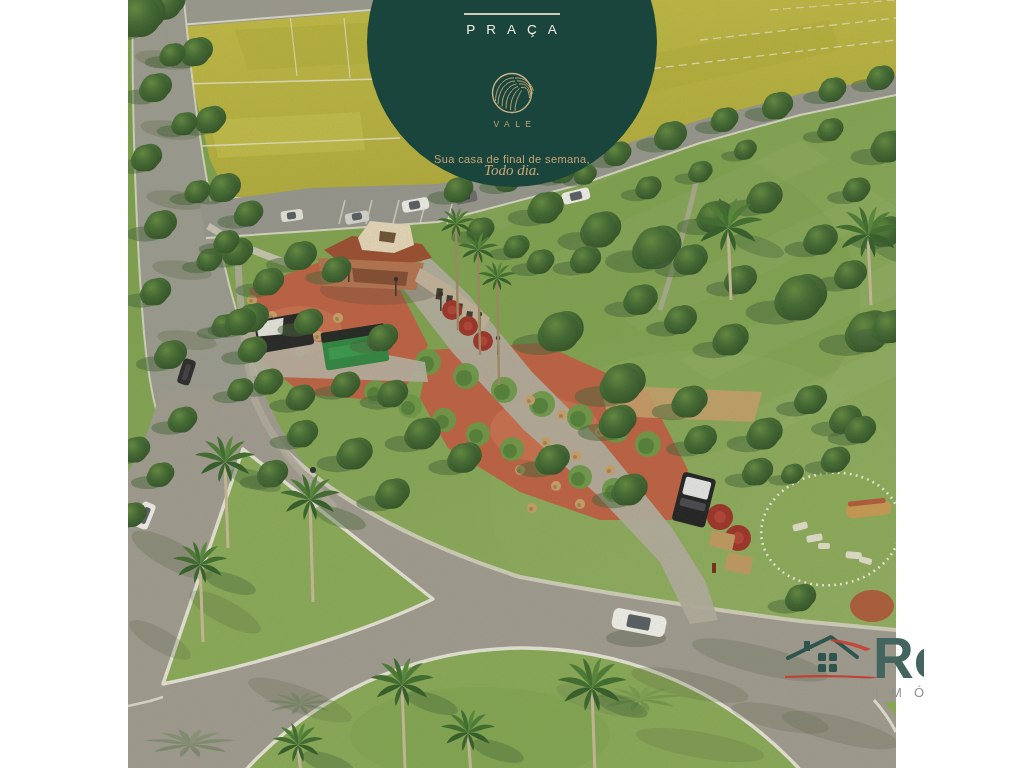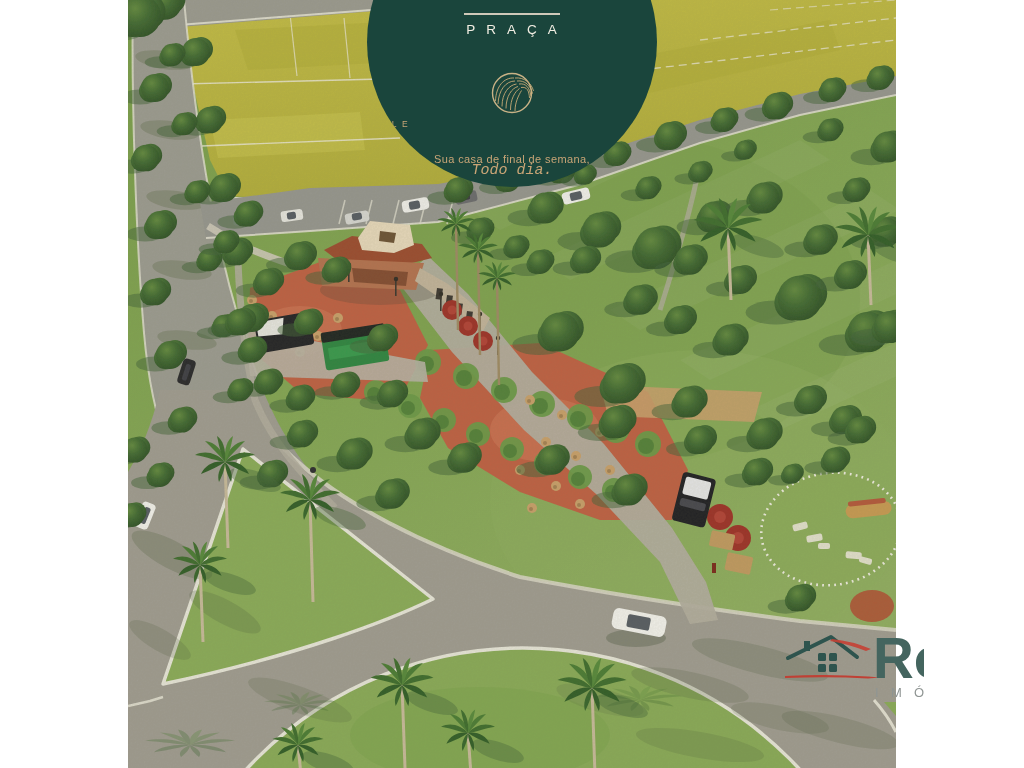--- a/index.html
+++ b/index.html
@@ -5,28 +5,28 @@
   html,body{margin:0;padding:0;background:#ffffff;width:1024px;height:768px;overflow:hidden;
     font-family:"Liberation Sans", sans-serif;}
   #stage{position:relative;width:924px;height:768px;background:#ffffff;overflow:hidden;border-radius:22px;}
   #photo{position:absolute;left:128px;top:0;width:768px;height:768px;overflow:hidden;}
   
   #badge{position:absolute;left:367px;top:-103px;width:290px;height:290px;border-radius:50%;
     background:#1a453c;overflow:hidden;}
   #badge .ln{position:absolute;left:97px;top:116px;width:96px;height:2px;background:#cfc9b9;}
   #badge .praca{position:absolute;left:5px;top:125px;width:290px;text-align:center;color:#f2eee3;
     font-size:13.5px;letter-spacing:11px;font-weight:400;}
-  #badge .vale{position:absolute;left:3px;top:222px;width:290px;color:#c9a576;
+  #badge .vale{position:absolute;left:3px;top:222px;width:290px;text-align:center;color:#c9a576;
     font-size:8.5px;letter-spacing:5.5px;}
   #badge .gram{position:absolute;left:0;top:226px;width:290px;text-align:center;color:#c9a576;
     font-size:25px;font-family:"Liberation Serif",serif;font-style:italic;}
   #badge .sua{position:absolute;left:0;top:256px;width:290px;text-align:center;color:#c9a576;
     font-size:11px;letter-spacing:0.4px;}
   #badge .todo{position:absolute;left:0;top:265px;width:290px;text-align:center;color:#c9a576;
-    font-size:15px;font-family:Liberation Mono, monospace;font-style:italic;}
+    font-size:15px;font-family:Liberation Serif, serif;font-style:italic;}
   #rosa{position:absolute;left:770px;top:605px;width:254px;height:110px;}
 </style>
 </head>
 <body>
 <div id="stage">
   <div id="photo">
     <svg id="scene" width="768" height="768" viewBox="0 0 768 768">
 <defs>
 <radialGradient id="tg" cx="38%" cy="32%" r="78%">
  <stop offset="0%" stop-color="#61893e"></stop>

